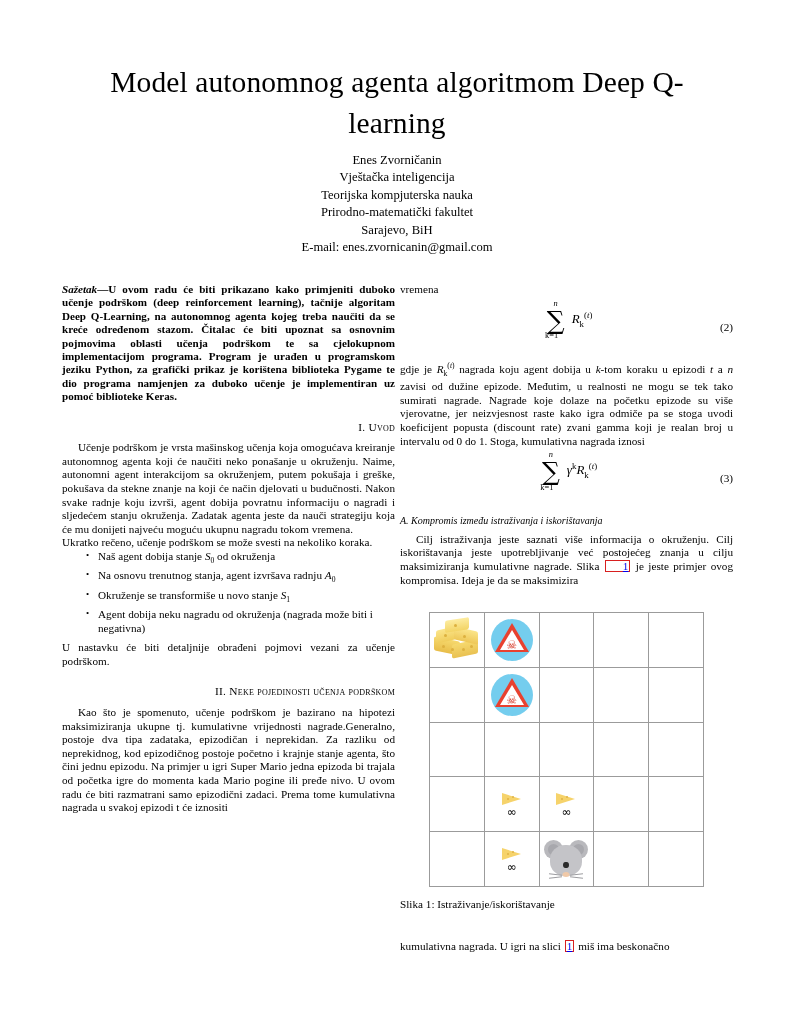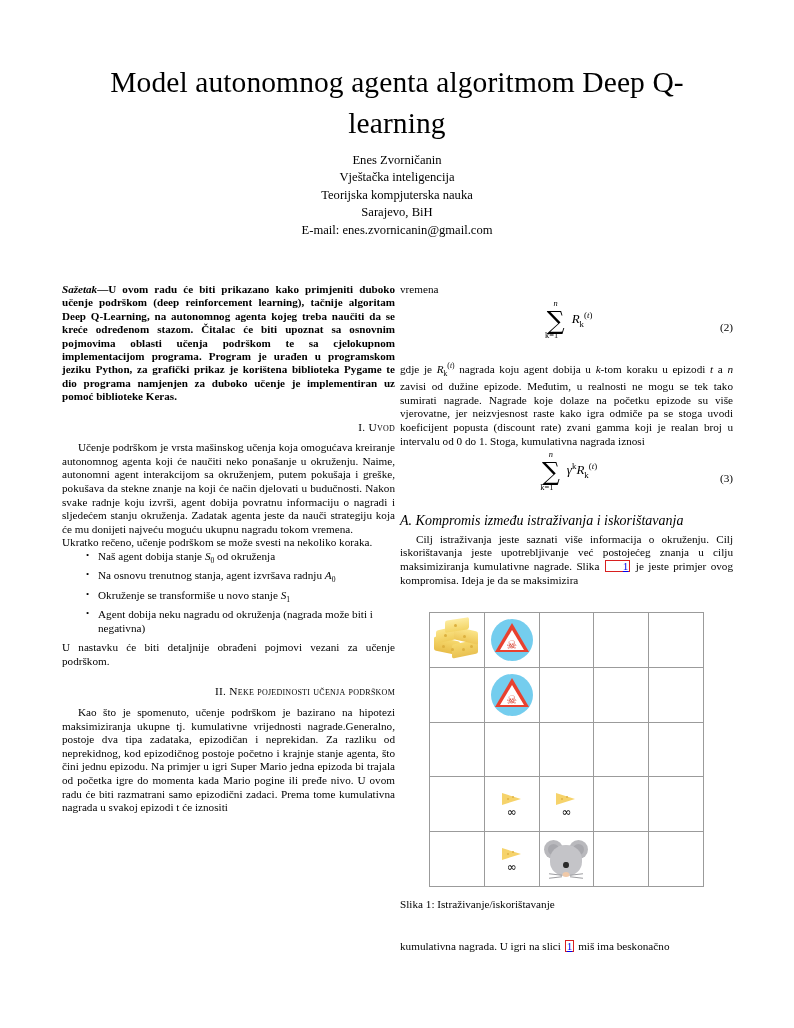--- a/index.html
+++ b/index.html
@@ -75,21 +75,21 @@
     margin-top: 17px;
     margin-bottom: 7px;
     font-size: 11.4px;
     font-variant: small-caps;
     letter-spacing: 0.25px;
   }
   .sec-head .num { font-variant: normal; }
 
   .sub-head {
     font-style: italic;
-    font-size: 14px;
+    font-size: 10px;
     margin-top: 13px;
     margin-bottom: 5px;
     text-align: left;
   }
 
   .para { text-indent: 16px; margin-top: 0; }
   .para.noindent { text-indent: 0; }
 
   ul.steps {
     margin: 0 0 6px 0;
@@ -378,20 +378,21 @@
 <body>
 
 <div class="page">
 
   <div class="title">Model autonomnog agenta algoritmom Deep Q-learning</div>
 
   <div class="authorblock">
     <div>Enes Zvorničanin</div>
     <div>Vještačka inteligencija</div>
     <div>Teorijska kompjuterska nauka</div>
+    <div>Prirodno-matematički fakultet</div>
     <div>Sarajevo, BiH</div>
     <div>E-mail: enes.zvornicanin@gmail.com</div>
   </div>
 
   <div class="col col-left">
 
     <p class="abstract"><span class="lbl">Sažetak</span><span>—</span><span>U ovom radu će biti prikazano kako primjeniti duboko učenje podrškom (deep reinforcement learning), tačnije algoritam Deep Q-Learning, na autonomnog agenta kojeg treba naučiti da se kreće određenom stazom. Čitalac će biti upoznat sa osnovnim pojmovima oblasti učenja podrškom te sa cjelokupnom implementacijom programa. Program je urađen u programskom jeziku Python, za grafički prikaz je korištena biblioteka Pygame te dio programa namjenjen za duboko učenje je implementiran uz pomoć biblioteke Keras.</span></p>
 
     <div class="sec-head">
       <span class="num">I.</span>

